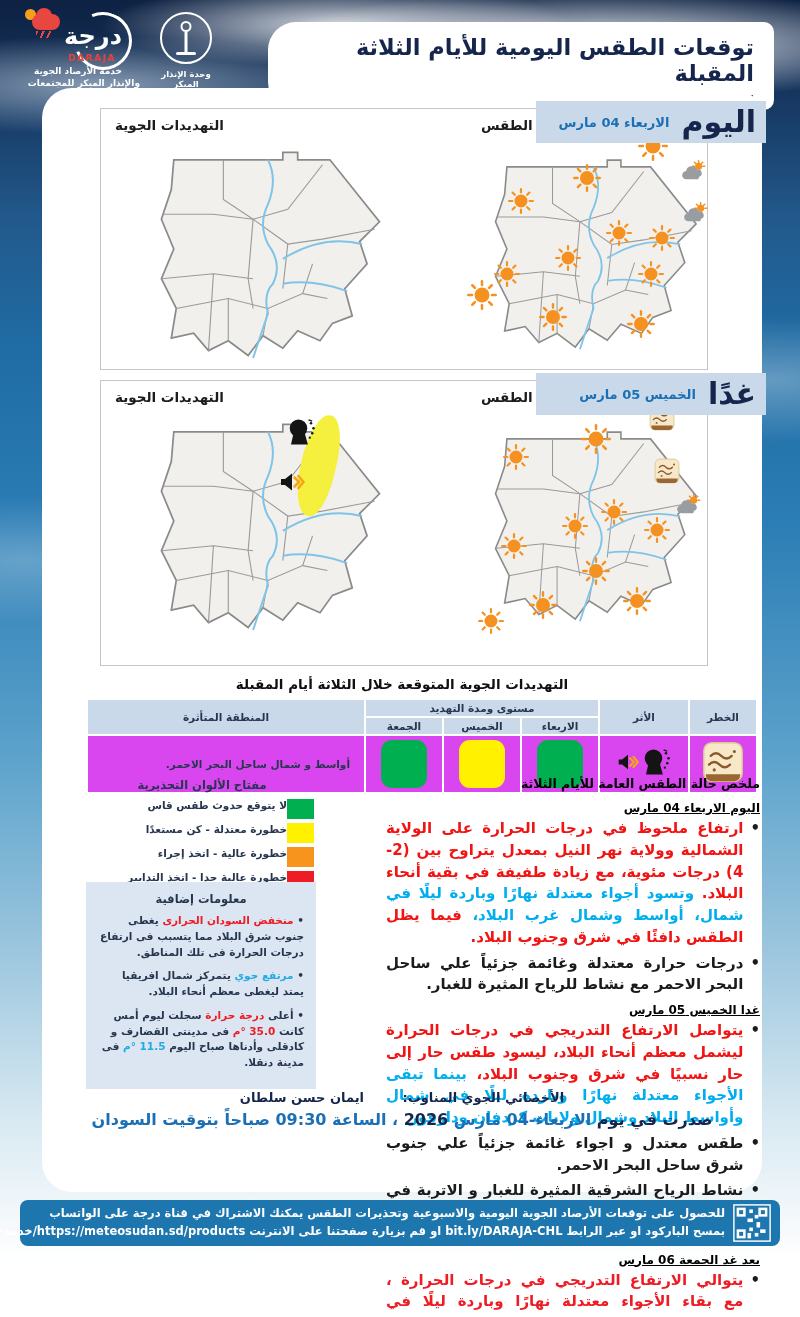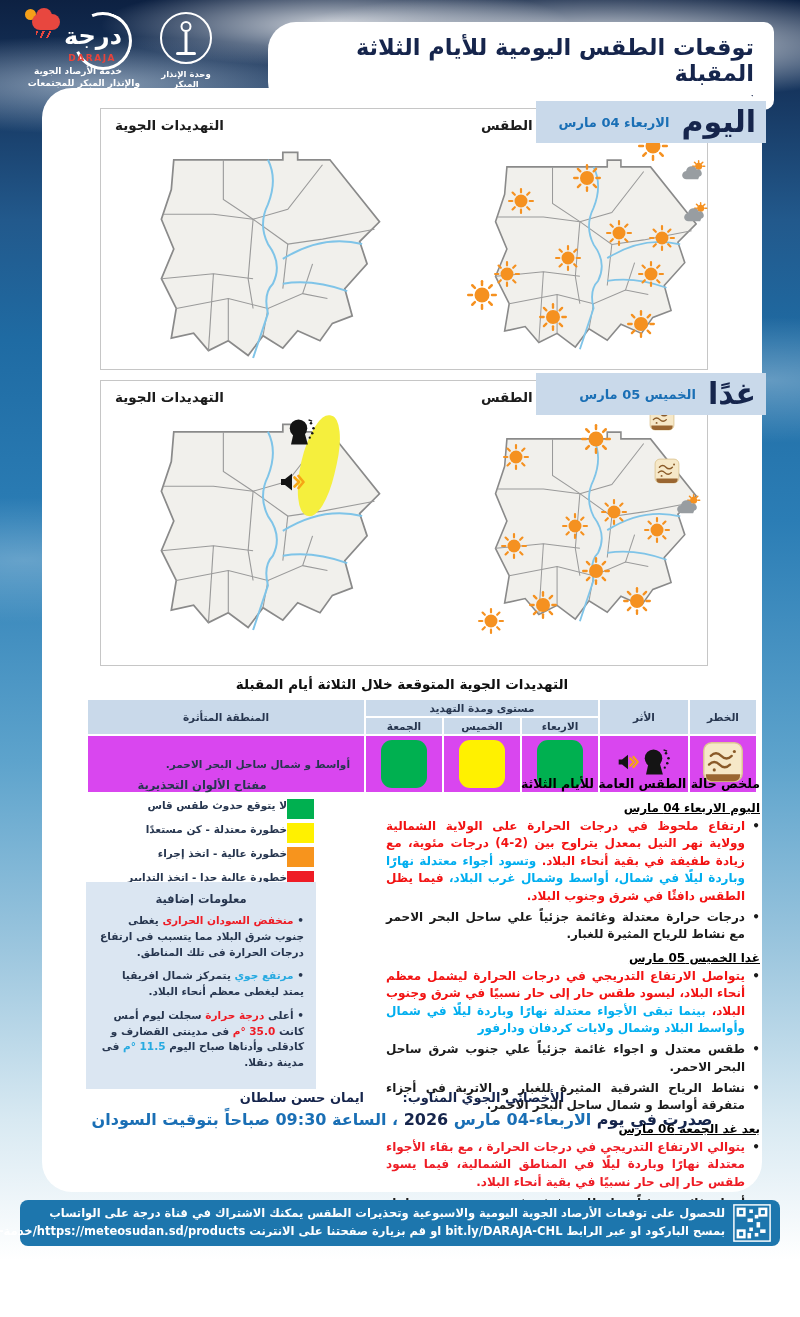--- a/index.html
+++ b/index.html
@@ -82,21 +82,21 @@
   
   .info{ position:absolute; left:44px; top:794px; width:230px; background:#dbe6f2; padding:10px 12px; direction:rtl; }
   .info-title{ text-align:center; font-size:11.5px; font-weight:bold; color:#27364f; margin-bottom:7px; }
   .info p{ font-size:10.5px; font-weight:bold; color:#27364f; margin:0 0 8px; line-height:1.5; text-align:right; }
   .info p::before{ content:"• "; }
   .red{ color:#ee1c25; } .cyan{ color:#27aae1; }
   
   .summary{ position:absolute; left:344px; top:688px; width:374px; direction:rtl; text-align:right; }
   .sum-title{ font-size:12.5px; font-weight:bold; color:#000; margin-bottom:10px; }
   .sum-h{ font-size:12px; font-weight:bold; color:#000; text-decoration:underline; margin:7px 0 3px; }
-  .sum-b{ display:flex; gap:7px; font-size:12px; font-weight:bold; color:#1b1b1b; line-height:1.45; margin-bottom:4px;justify-content:flex-end; }
+  .sum-b{ display:flex; gap:7px; font-size:15px; font-weight:bold; color:#1b1b1b; line-height:1.45; margin-bottom:4px;justify-content:flex-end; }
   .sum-b::before{ content:"•"; flex:0 0 8px; }
   .sum-b .t{ text-align:justify; }
   .t .red{ color:#f21313; } .t .cyan{ color:#00aeef; }
   
   .sig{ position:absolute; left:0; width:100%; top:1002px; text-align:center; direction:rtl; }
   .sig1{ font-size:13px; font-weight:bold; color:#16254c; }
   .sig1 .nm{ margin-right:34px; }
   .sig2{ font-size:16px; font-weight:bold; margin-top:5px; color:#16254c; }
   .sig2 .bl{ color:#1a6fb5; }
   

